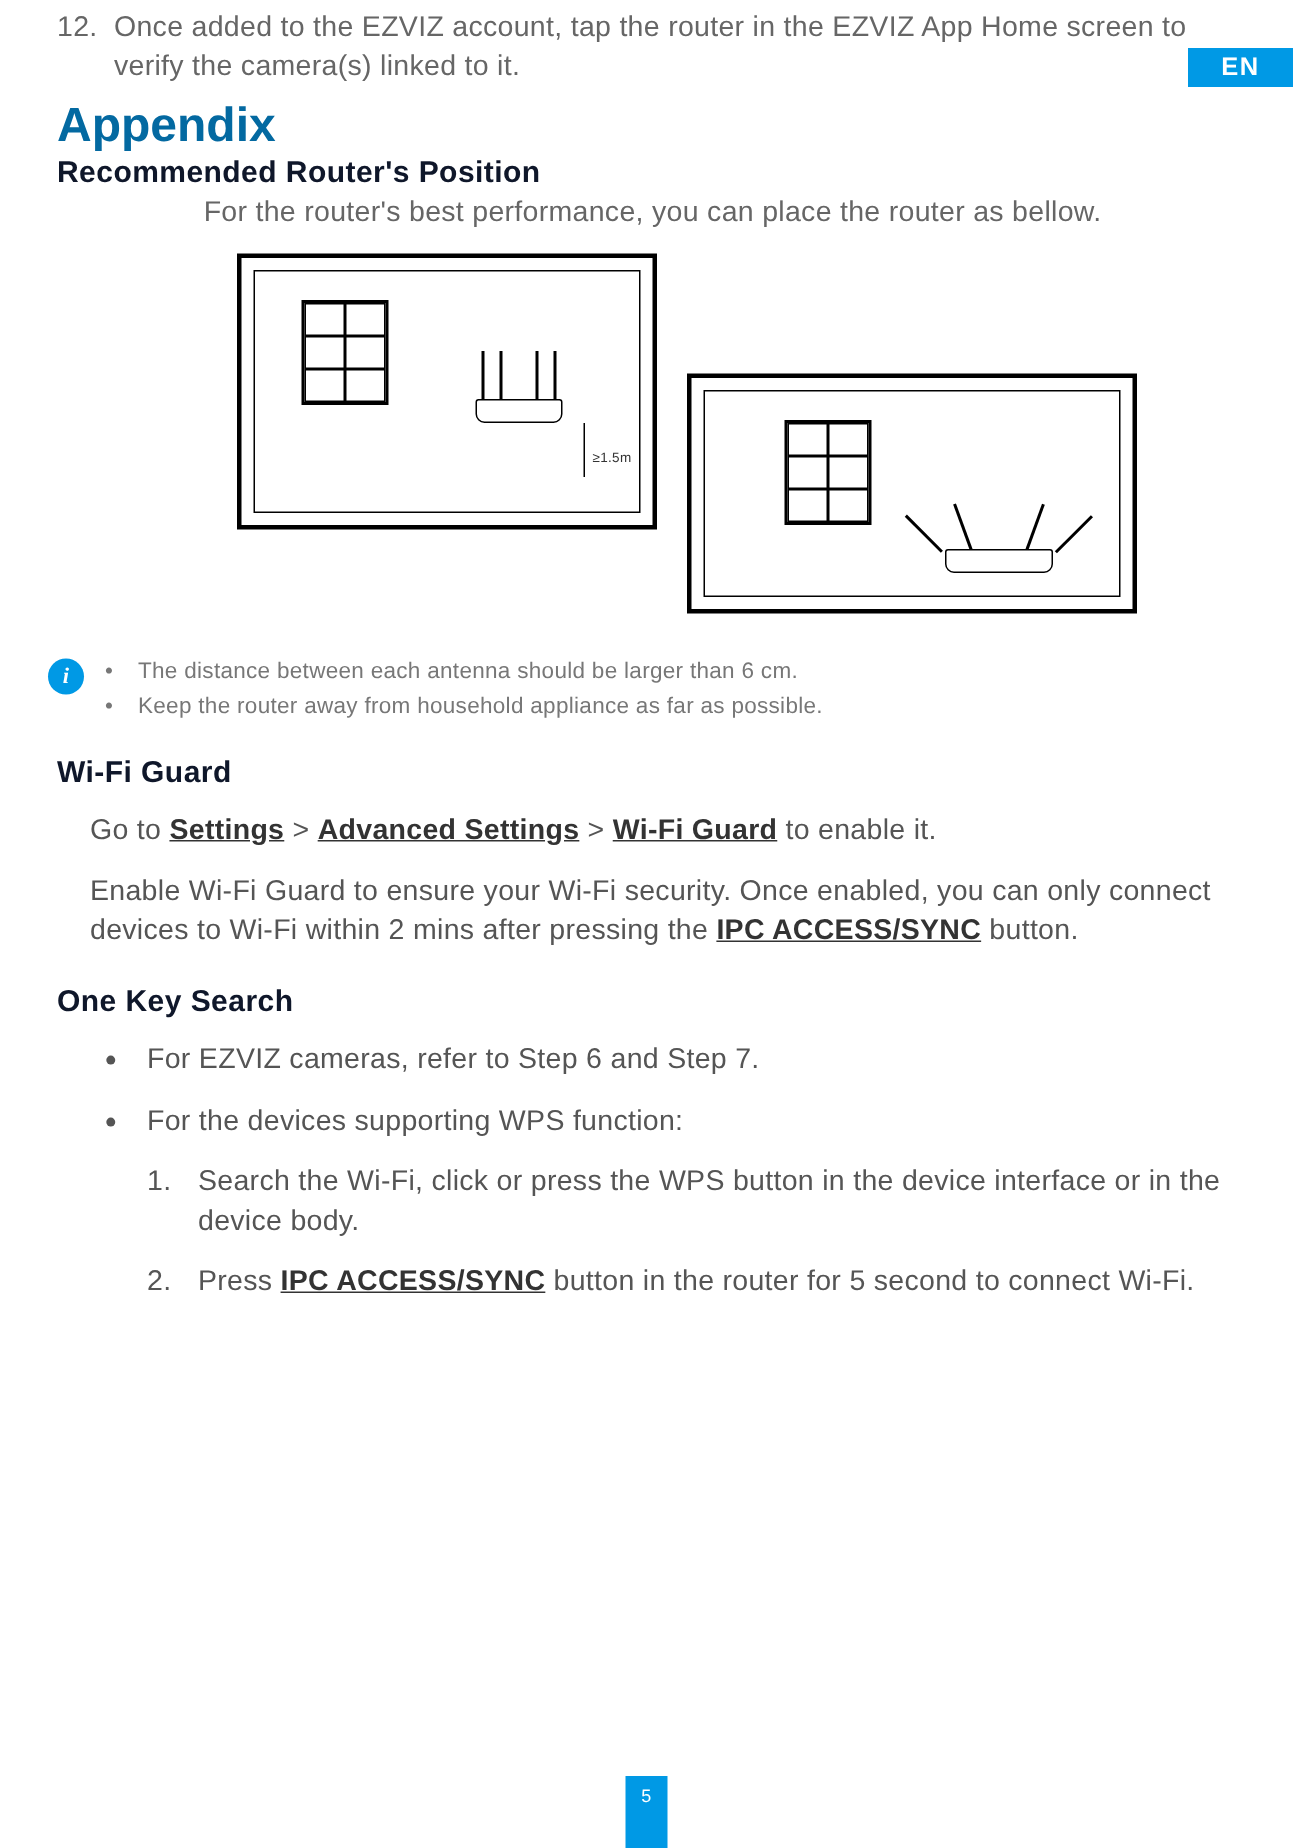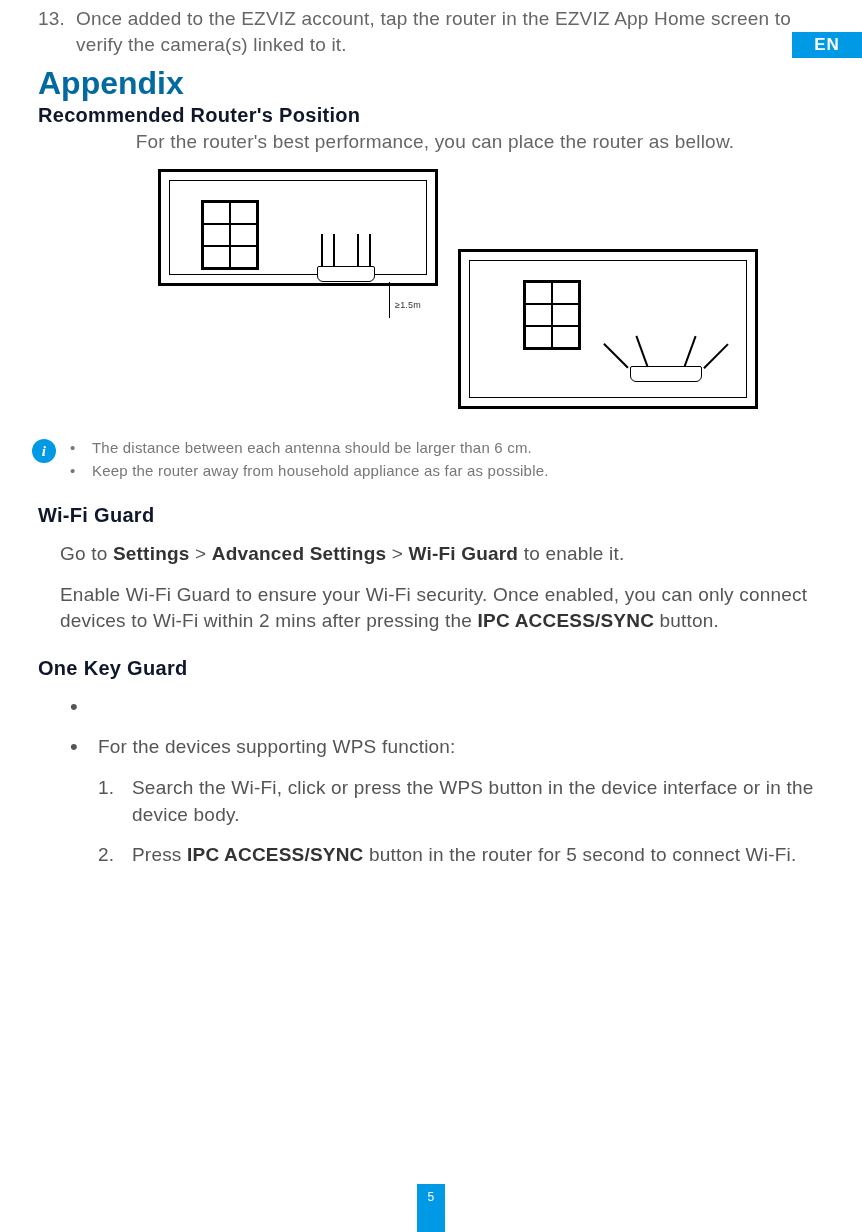--- a/index.html
+++ b/index.html
@@ -148,21 +148,21 @@
   }
   .info-bullets .b { display:flex; }
   .info-bullets .dot { width: 22px; flex:0 0 22px; }
   .body-block {
     padding-left: 22px;
     font-size: 19px;
     color: #555;
     line-height: 1.4;
   }
   .body-block p { margin-top: 14px; }
-  .bold { font-weight: 700; color: #333; }
+  .bold { font-weight: 700; color: #333; text-decoration: underline; }
   .ul { padding-left: 32px; margin-top: 10px; }
   .ul .li { display:flex; margin-top: 14px; font-size:19px; color:#555; line-height:1.4; }
   .ul .li .dot { width: 28px; flex:0 0 28px; font-size: 22px; line-height: 1.2; }
   .ol { padding-left: 60px; margin-top: 6px; }
   .ol .li { display:flex; margin-top: 14px; font-size:19px; color:#555; line-height:1.4; }
   .ol .li .num { width: 34px; flex:0 0 34px; }
   .page-num-tab {
     position: absolute;
     bottom: 0;
     left: 50%;
@@ -178,32 +178,32 @@
   }
 </style>
 </head>
 <body>
 
 <div class="lang-tab">EN</div>
 
 <div class="page">
 
   <div class="step-row">
-    <div class="step-num">13.</div>
+    <div class="step-num">12.</div>
     <div class="step-text">Once added to the EZVIZ account, tap the router in the EZVIZ App Home screen to verify the camera(s) linked to it.</div>
   </div>
 
   <h1 class="appendix">Appendix</h1>
 
   <h2 class="sub">Recommended Router's Position</h2>
   <p class="lead">For the router's best performance, you can place the router as bellow.</p>
 
   <div class="diagram-area">
 
-    <div class="room" style="left:120px; top:6px; width:280px; height:117px;">
+    <div class="room" style="left:120px; top:6px; width:280px; height:184px;">
       <div class="room-inner"></div>
       <div class="window" style="left:40px; top:28px; width:58px; height:70px;">
         <div class="pane-row">
             <div class="pane"></div>
             <div class="pane"></div>
           </div>
         <div class="pane-row">
             <div class="pane"></div>
             <div class="pane"></div>
           </div>
@@ -266,24 +266,25 @@
   <h2 class="sub section">Wi-Fi Guard</h2>
   <div class="body-block">
     <p>
       <span>Go to </span><span class="bold">Settings</span><span> &gt; </span><span class="bold">Advanced Settings</span><span> &gt; </span><span class="bold">Wi-Fi Guard</span><span> to enable it.</span>
     </p>
     <p>
       <span>Enable Wi-Fi Guard to ensure your Wi-Fi security. Once enabled, you can only connect devices to Wi-Fi within 2 mins after pressing the </span><span class="bold">IPC ACCESS/SYNC</span><span> button.</span>
     </p>
   </div>
 
-  <h2 class="sub section">One Key Guard</h2>
+  <h2 class="sub section">One Key Search</h2>
   <div class="ul">
     <div class="li">
       <div class="dot">•</div>
+        <div>For EZVIZ cameras, refer to Step 6 and Step 7.</div>
     </div>
     <div class="li">
       <div class="dot">•</div>
         <div>For the devices supporting WPS function:</div>
     </div>
   </div>
   <div class="ol">
     <div class="li">
       <div class="num">1.</div>
       <div>Search the Wi-Fi, click or press the WPS button in the device interface or in the device body.</div>

